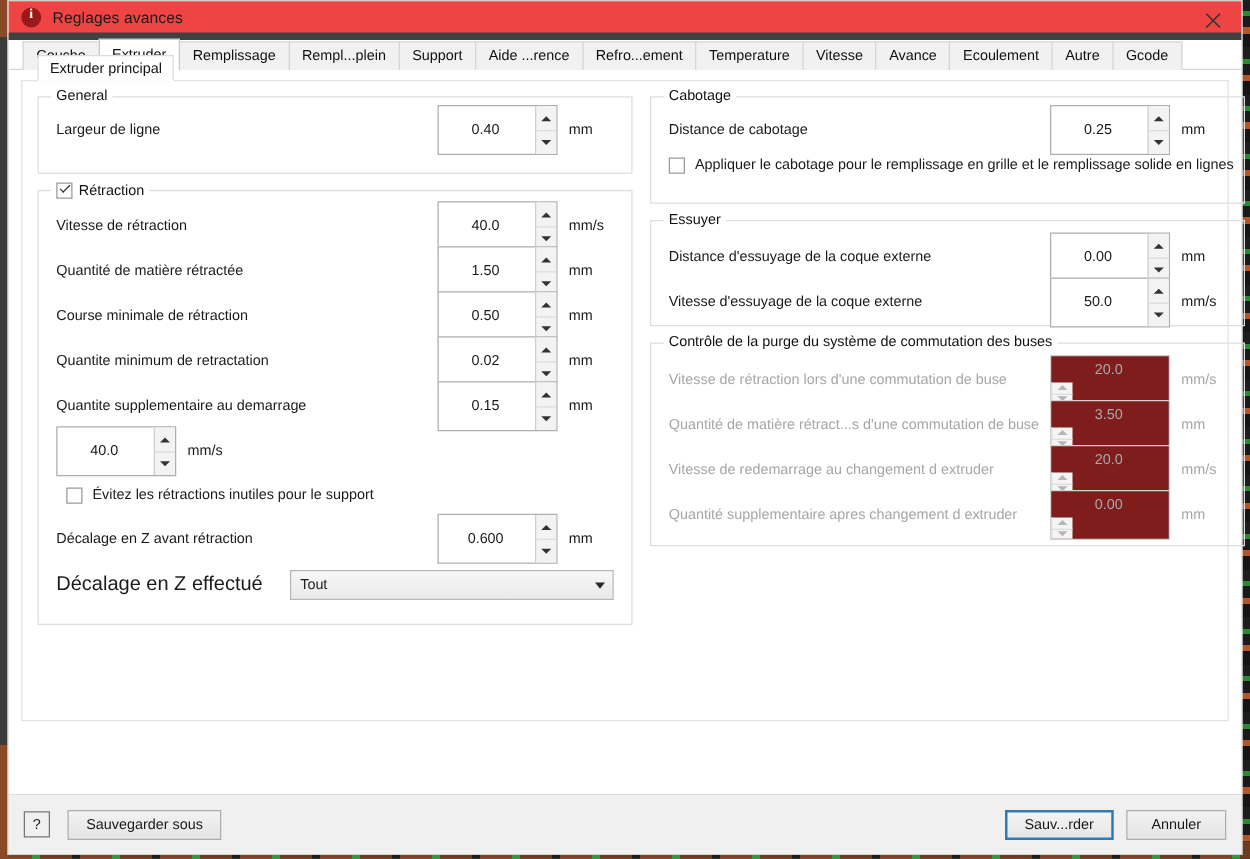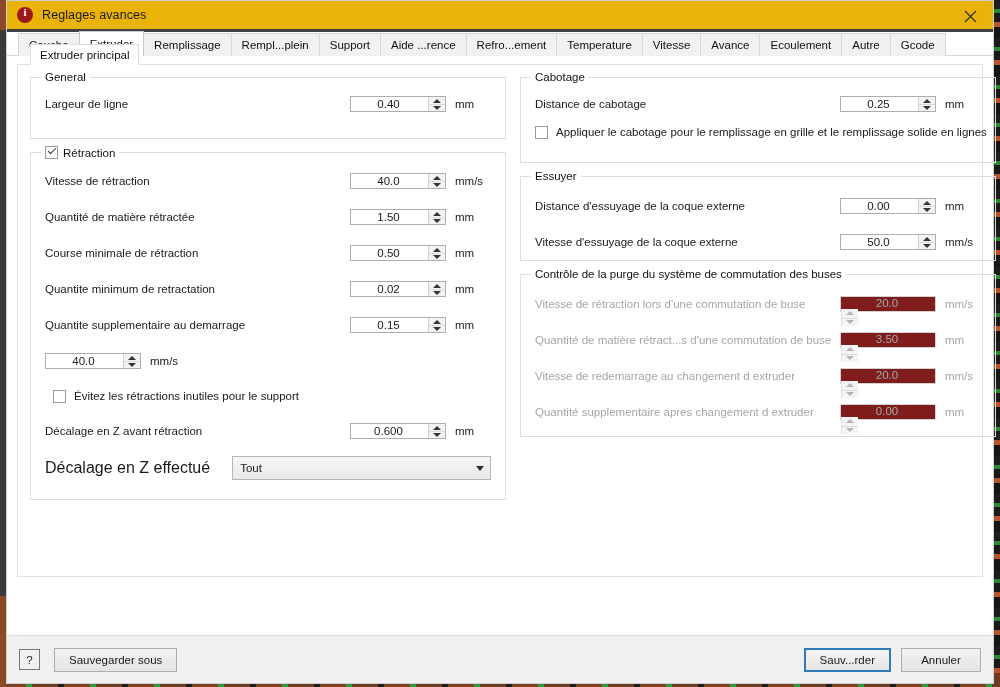--- a/index.html
+++ b/index.html
@@ -53,22 +53,22 @@
     width: 988px; height: 684px;
     background: #ffffff;
     border: 1px solid #cfcfcf;
     display: flex; flex-direction: column;
   }
 
   
   .titlebar {
     height: 31px; flex: 0 0 31px;
     display: flex; align-items: center;
-    background: #eab308;
-    border-bottom: 3px solid #404040;
+    background: #ef4444;
+    border-bottom: 6px solid #404040;
     position: relative;
   }
   .app-icon {
     width: 16px; height: 16px; margin-left: 10px; margin-right: 9px;
     border-radius: 50%;
     background: #9c1919;
     position: relative; flex: 0 0 16px;
   }
   .app-icon::after {
     content: "i";
@@ -190,21 +190,21 @@
   .row .unit {
     font-size: 11.5px; color: #1a1a1a;
     width: 36px; flex: 0 0 36px;
     margin-left: 9px;
   }
   .row.disabled .unit { color: #a6a6a6; }
 
   
   .spin {
     width: 96px; flex: 0 0 96px;
-    height: 16px;
+    height: 40px;
     border: 1px solid #aeaeae;
     background: #fff;
     display: flex; align-items: stretch;
   }
   .spin .val {
     flex: 1 1 auto;
     display: flex; align-items: center; justify-content: center;
     font-size: 11.5px; color: #1a1a1a;
     padding-right: 2px;
   }

